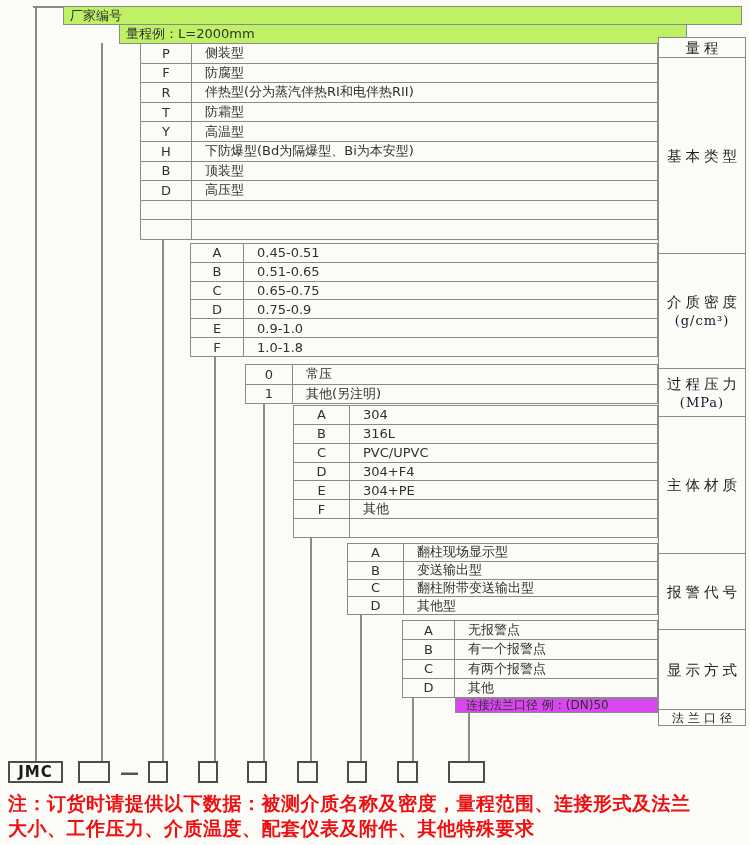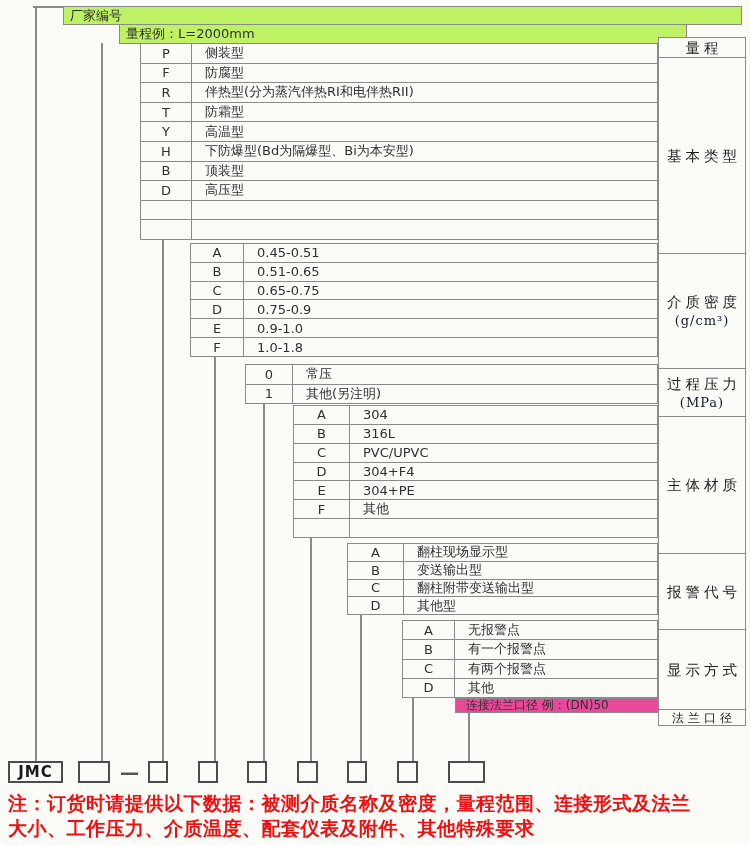--- a/index.html
+++ b/index.html
@@ -62,21 +62,21 @@
   }
   .lcell:first-child{border-top:none;}
   .lmain{font-size:14.5px;letter-spacing:4px;padding-left:4px;color:#1f1f1f;line-height:20px;}
   .lsub{font-size:13px;letter-spacing:1px;color:#0f172a;line-height:18px;}
 
   
   .flangerow{
     position:absolute;left:455px;top:698px;width:203px;height:15px;
     border:1px solid #8a8a8a;box-sizing:border-box;
     display:flex;align-items:center;padding-left:10px;
-    font-size:12px;white-space:nowrap;background:#ec4899;
+    font-size:12px;white-space:nowrap;background:#d946ef;
   }
 
   
   .mbox{
     position:absolute;top:761px;height:22px;
     border:2px solid #4c4c4c;box-sizing:border-box;
     background:#fbfbf8;
     display:flex;align-items:center;justify-content:center;
   }
   .mprefix{font-size:15px;font-weight:bold;letter-spacing:1px;color:#1a1a1a;}

